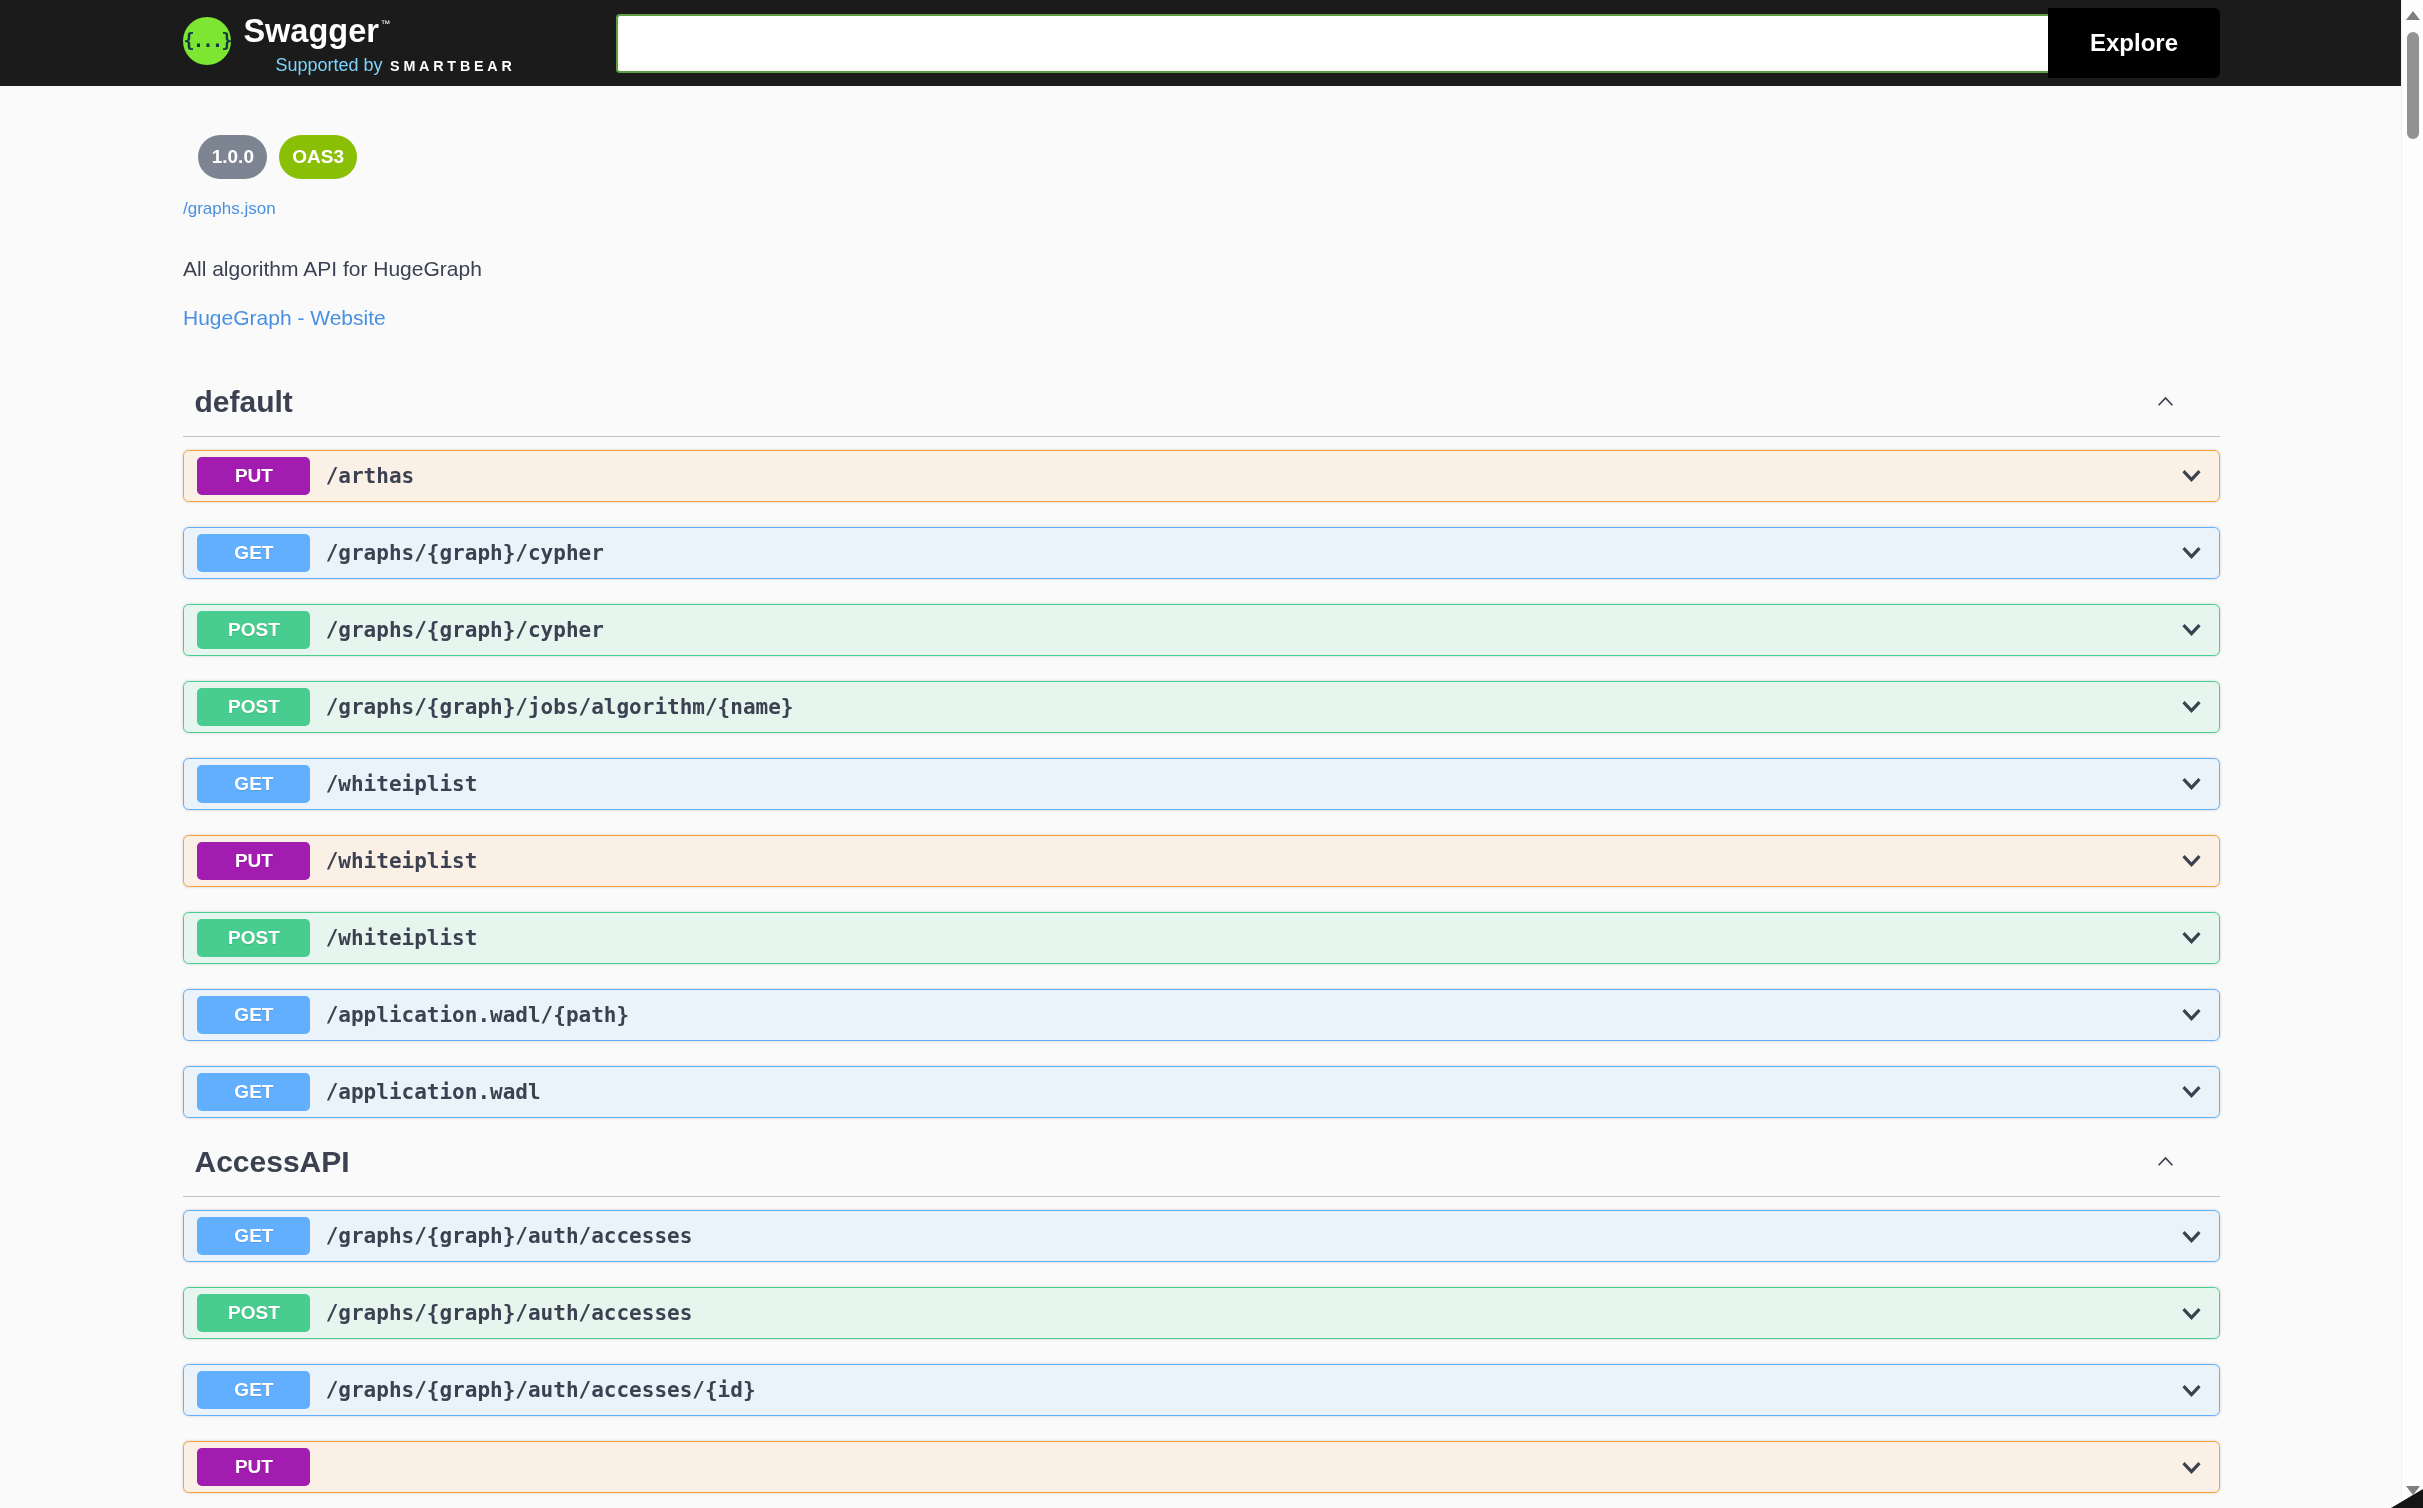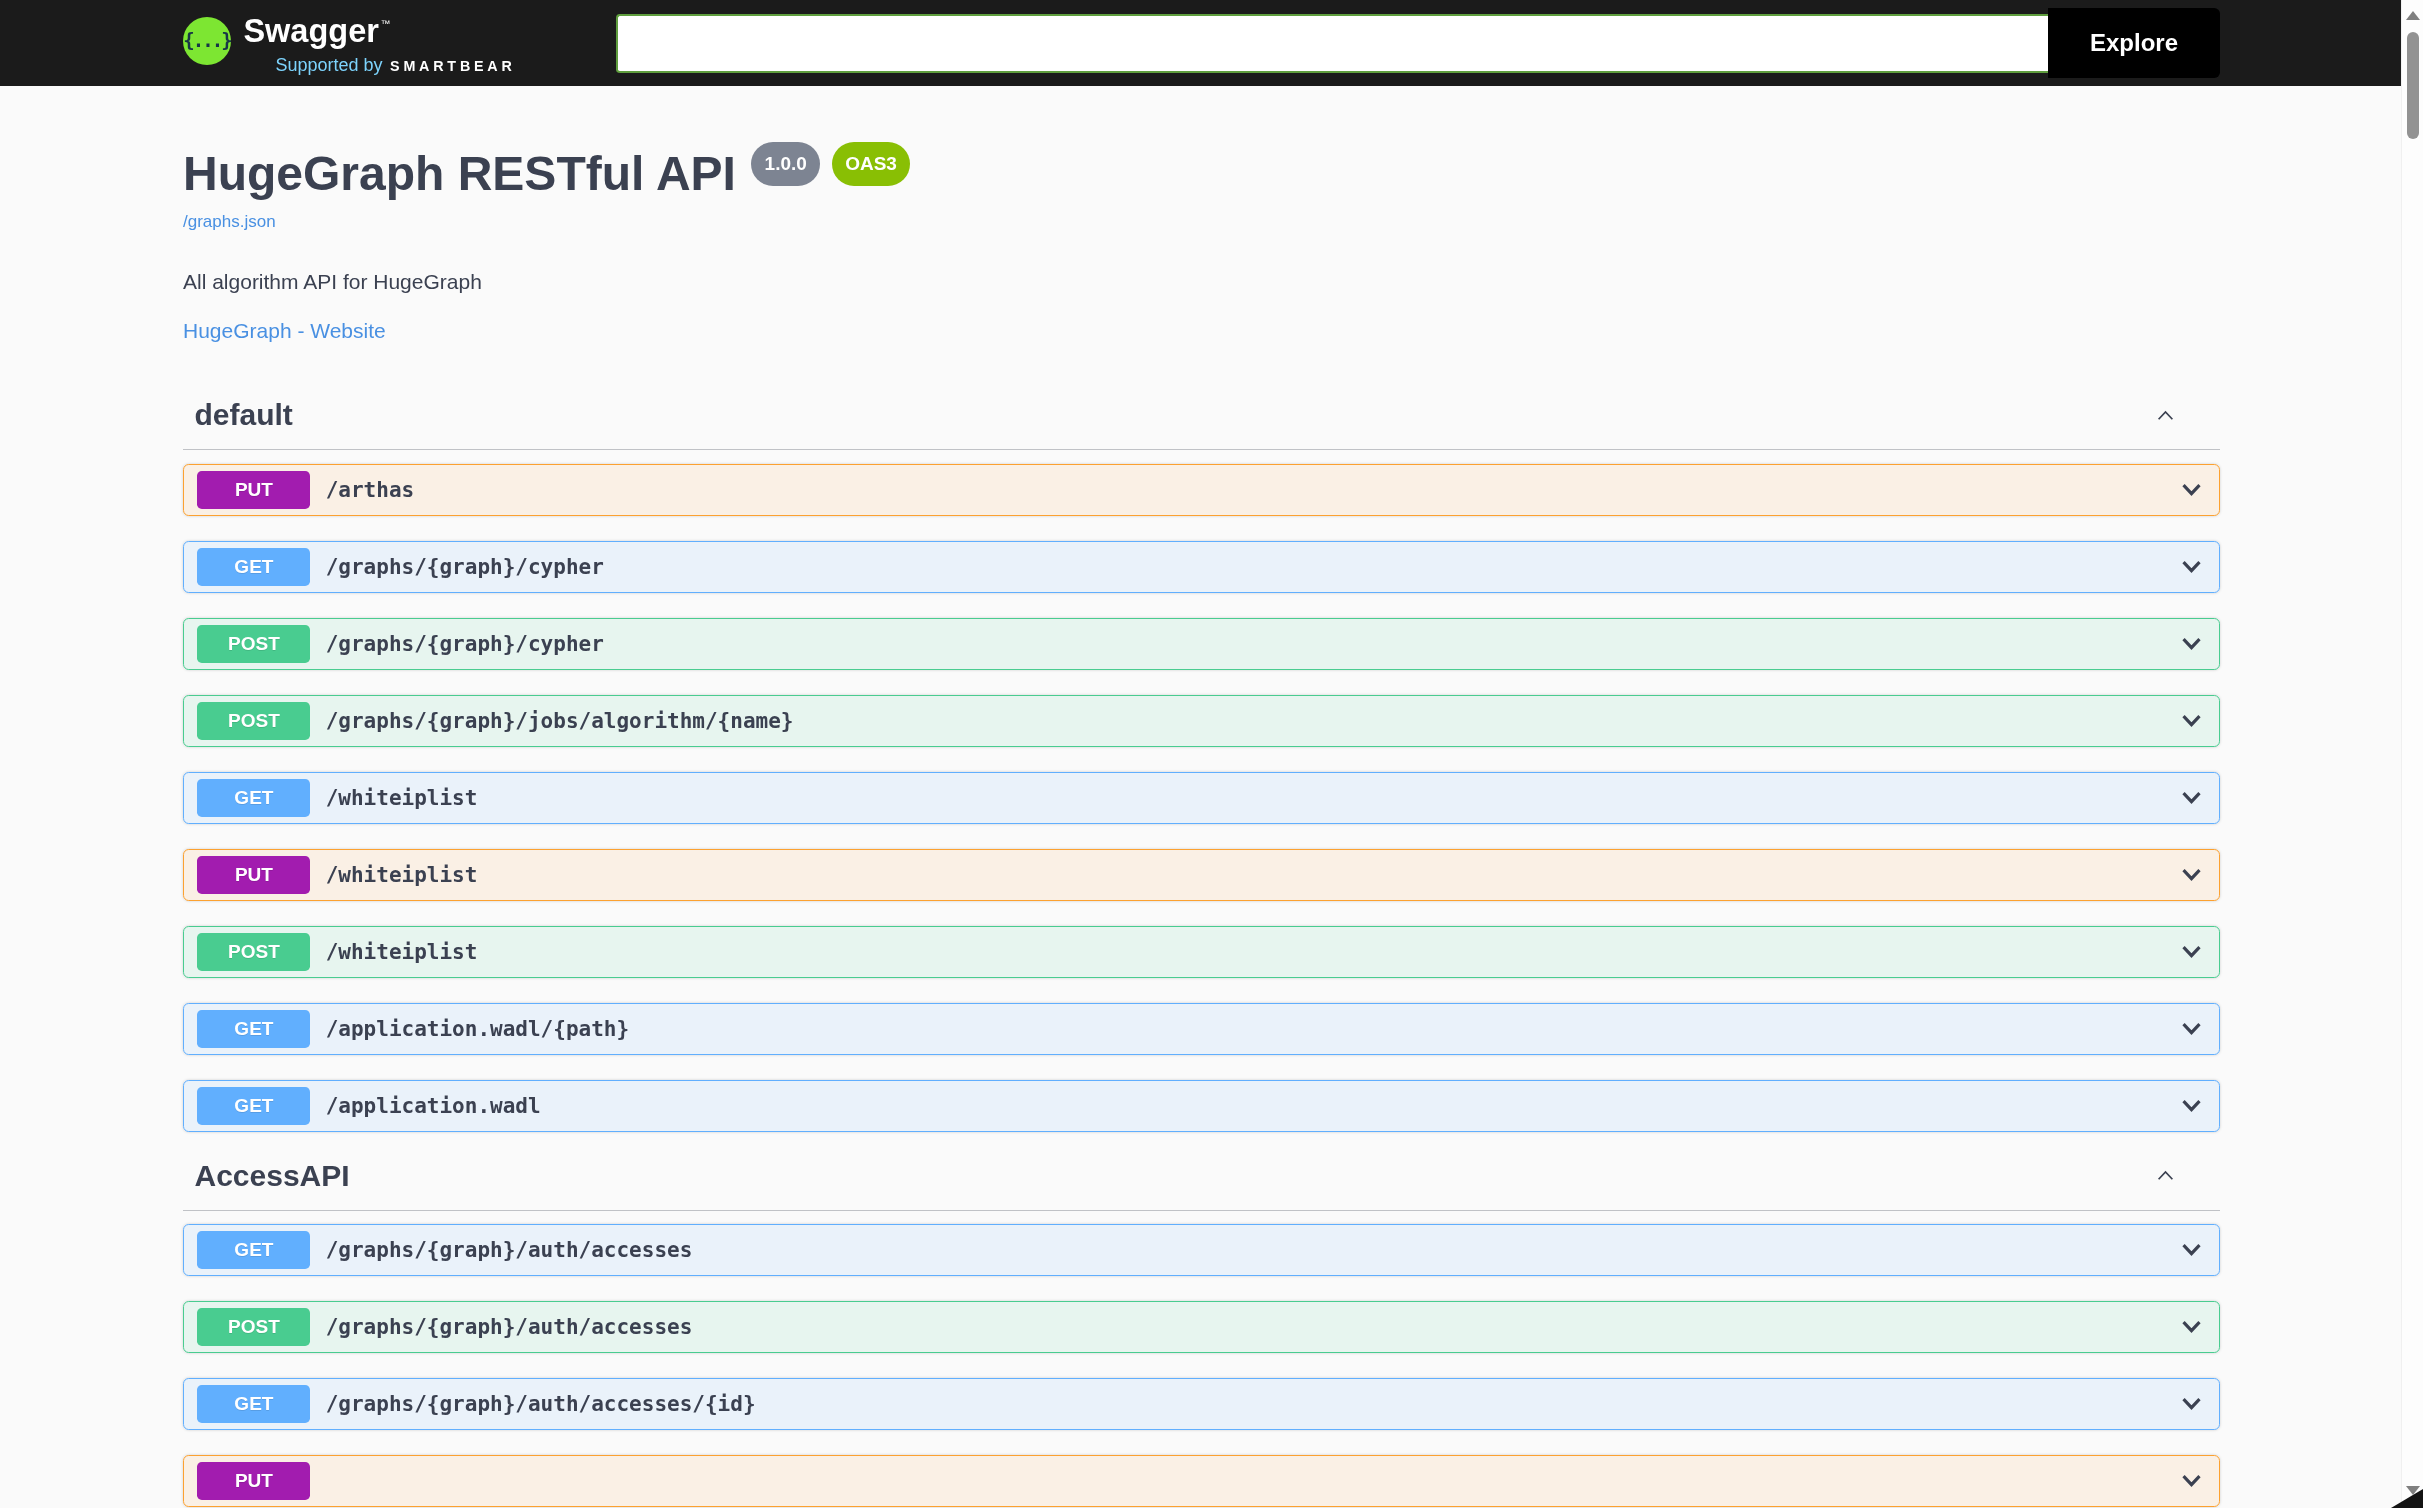--- a/index.html
+++ b/index.html
@@ -195,21 +195,20 @@
       <input class="search-input" type="text" value="" style="">
       <button class="explore-btn">Explore</button>
     </div>
   </div>
 </header>
 
 <main class="wrapper">
 
   <section class="info">
     <div class="title-row">
-      <h1 class="api-title">HugeGraph RESTful API</h1>
       <div class="title-badges">
         <span class="pill pill-version">1.0.0</span>
         <span class="pill pill-oas">OAS3</span>
       </div>
     </div>
     <a class="spec-link" href="#">/graphs.json</a>
     <div class="description">All algorithm API for HugeGraph</div>
     <a class="ext-link" href="#">HugeGraph - Website</a>
   </section>
 

